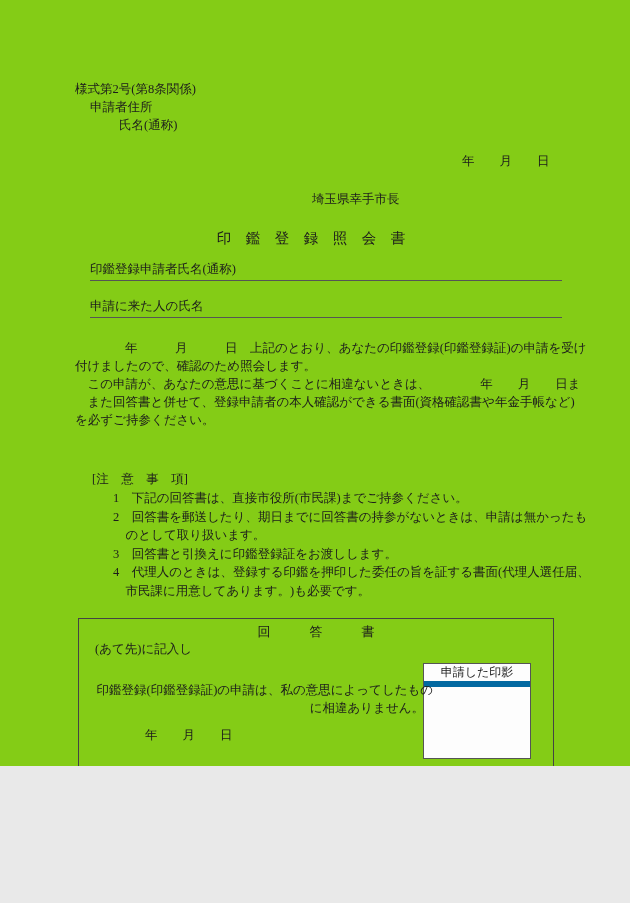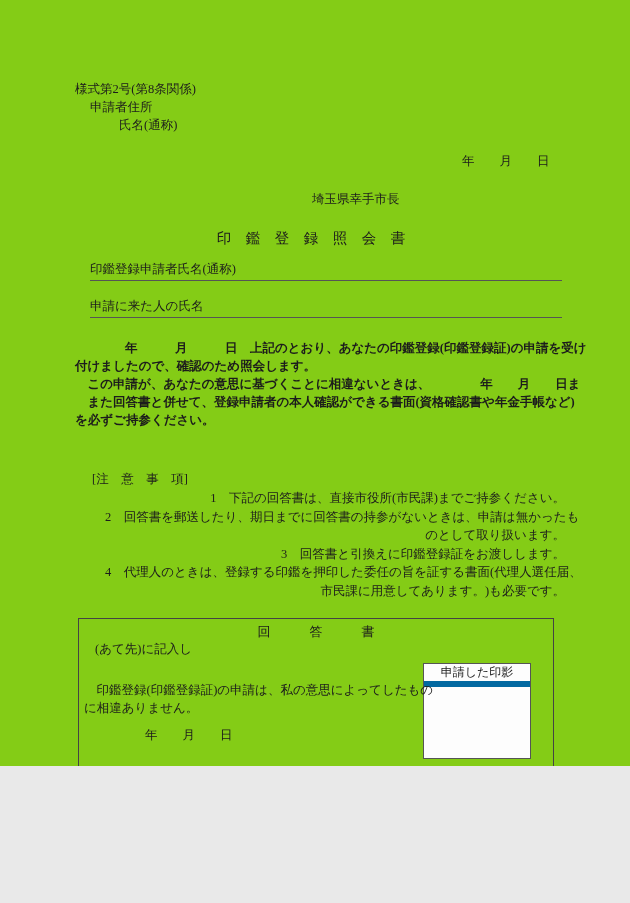--- a/index.html
+++ b/index.html
@@ -20,37 +20,37 @@
     position:absolute;left:75px;top:229px;width:472px;
     text-align:center;font-size:14.5px;white-space:pre;
   }
   .field-line{
     position:absolute;left:75px;width:472px;height:22px;
     border-bottom:1px solid #555;
     margin-left:15px;
   }
   .field-line span{position:absolute;left:0;bottom:2px;white-space:pre;}
   .para{position:absolute;left:75px;top:339px;width:488px;}
-  .para div{white-space:pre;font-weight:bold;}
-  .notes{position:absolute;left:105px;top:489px;width:460px;line-height:18.5px;text-align:right;}
+  .para div{white-space:pre;}
+  .notes{position:absolute;left:113px;top:489px;width:460px;line-height:18.5px;}
   .notes div{white-space:pre;}
   .reply-box{
     position:absolute;left:78px;top:618px;width:474px;height:195px;
     border:1px solid #444;
   }
   .rb-title{position:absolute;left:0;top:4px;width:100%;text-align:center;white-space:pre;font-size:13px;}
   .seal-box{
     position:absolute;left:344px;top:44px;width:106px;height:94px;
     border:1px solid #555;background:#fdfdfd;
   }
   .seal-box .seal-head{
     height:17px;line-height:17px;text-align:center;
     border-bottom:6px solid #0369a1;font-size:12px;white-space:pre;
   }
-  .statement{position:absolute;left:5px;top:62px;width:340px;}
+  .statement{position:absolute;left:5px;top:62px;width:340px;text-align:right;}
   .statement div{white-space:pre;}
   .rb-name-row{position:absolute;left:53px;top:146px;white-space:pre;}
   .u-line{
     display:inline-block;width:158px;height:13px;
     border-bottom:1px solid #333;margin-left:10px;
   }
 </style>
 </head>
 <body>
 

